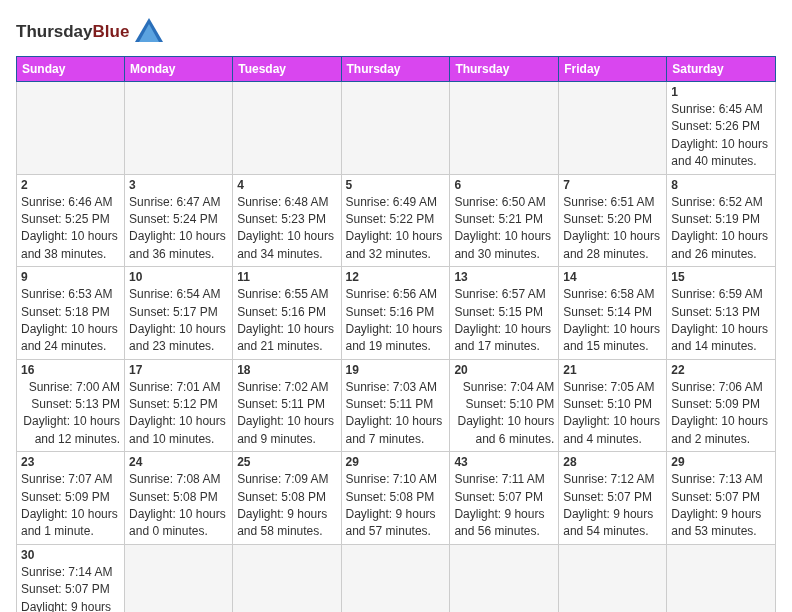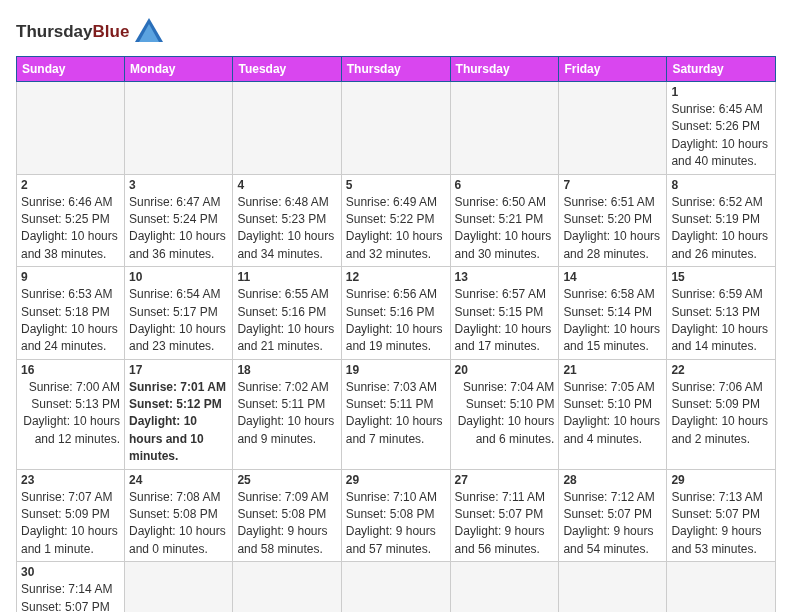--- a/index.html
+++ b/index.html
@@ -225,21 +225,21 @@
         </tr>
         <tr>
           <td>
             <span class="day-number">16</span>
             <div class="day-info" style="white-space: pre-line; text-align: right;">Sunrise: 7:00 AM
 Sunset: 5:13 PM
 Daylight: 10 hours and 12 minutes.</div>
           </td>
           <td>
             <span class="day-number">17</span>
-            <div class="day-info" style="white-space: pre-line; font-weight: bold;">Sunrise: 7:01 AM
+            <div class="day-info" style="white-space: pre-line;">Sunrise: 7:01 AM
 Sunset: 5:12 PM
 Daylight: 10 hours and 10 minutes.</div>
           </td>
           <td>
             <span class="day-number">18</span>
             <div class="day-info" style="white-space: pre-line;">Sunrise: 7:02 AM
 Sunset: 5:11 PM
 Daylight: 10 hours and 9 minutes.</div>
           </td>
           <td>
@@ -286,21 +286,21 @@
 Sunset: 5:08 PM
 Daylight: 9 hours and 58 minutes.</div>
           </td>
           <td>
             <span class="day-number">29</span>
             <div class="day-info" style="white-space: pre-line;">Sunrise: 7:10 AM
 Sunset: 5:08 PM
 Daylight: 9 hours and 57 minutes.</div>
           </td>
           <td>
-            <span class="day-number">27</span>
+            <span class="day-number">43</span>
             <div class="day-info" style="white-space: pre-line;">Sunrise: 7:11 AM
 Sunset: 5:07 PM
 Daylight: 9 hours and 56 minutes.</div>
           </td>
           <td>
             <span class="day-number">28</span>
             <div class="day-info" style="white-space: pre-line;">Sunrise: 7:12 AM
 Sunset: 5:07 PM
 Daylight: 9 hours and 54 minutes.</div>
           </td>

